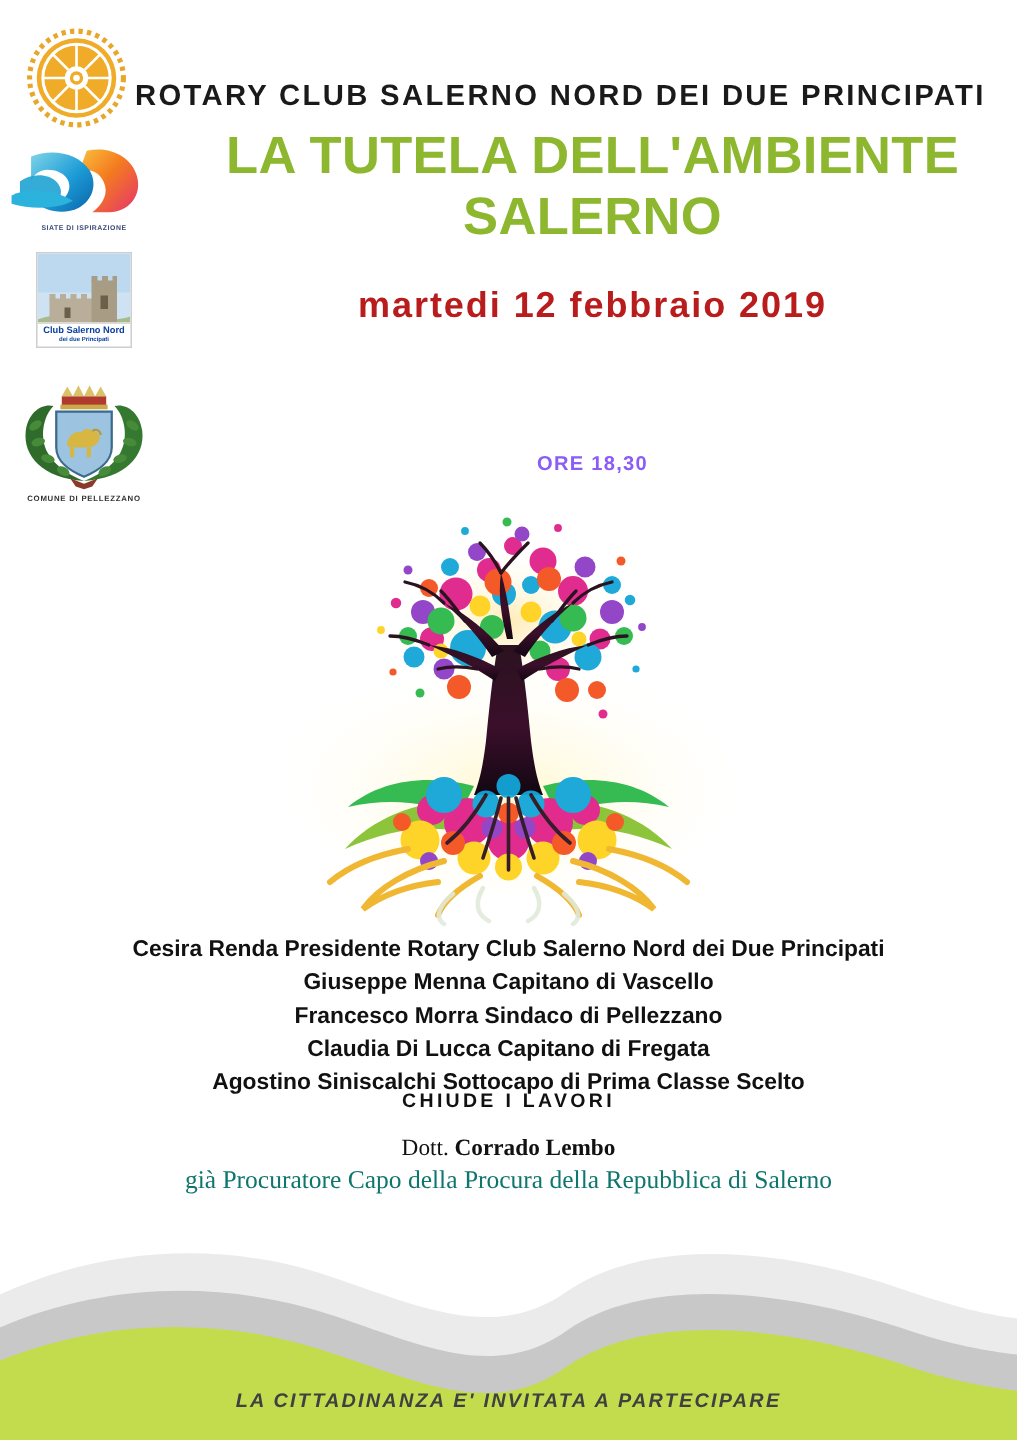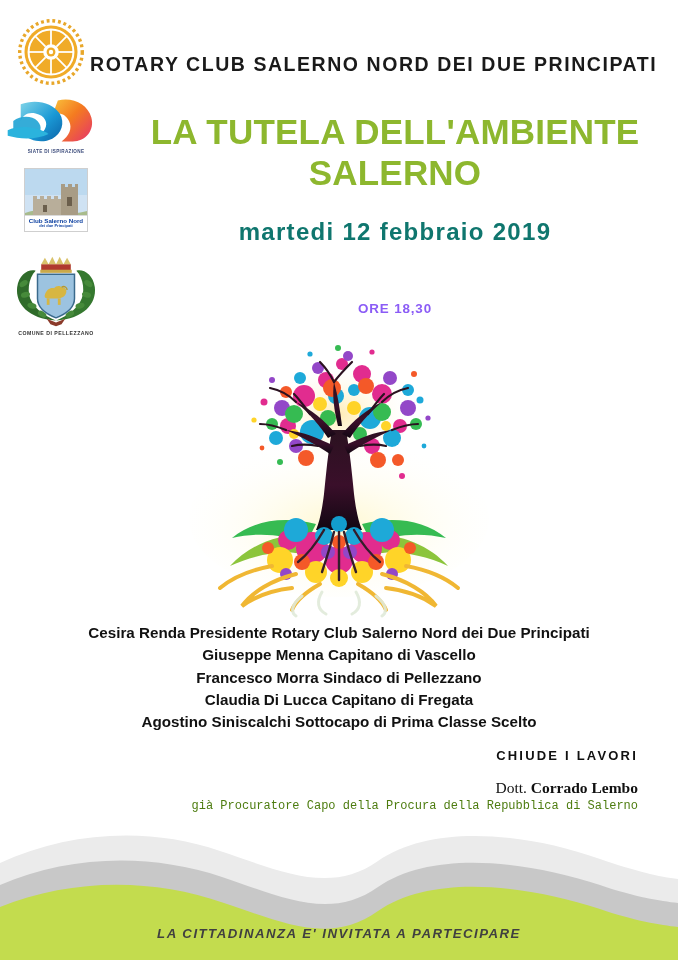--- a/index.html
+++ b/index.html
@@ -108,38 +108,38 @@
     font-family: "Liberation Sans", sans-serif;
   }
 
   
   .crest-wrap { width: 112px; height: 74px; position: relative; }
 
   
   .title-block {
     position: absolute;
     left: 112px;
-    top: 112px;
+    top: 84px;
     width: 566px;
     text-align: center;
   }
   .main-title {
     font-size: 35px;
     line-height: 1.17;
     font-weight: bold;
     color: #8db72e;
     letter-spacing: 0.2px;
     font-family: "Liberation Sans", sans-serif;
     margin: 0;
   }
   .event-date {
     margin-top: 24px;
     font-size: 24px;
     font-weight: bold;
-    color: #0f766e;
+    color: #b91c1c;
     letter-spacing: 1.3px;
     font-family: "Liberation Sans", sans-serif;
   }
 
   
   .venue {
     position: absolute;
     left: 112px;
     top: 296px;
     width: 566px;
@@ -185,43 +185,43 @@
     font-family: "Liberation Sans", sans-serif;
     white-space: nowrap;
   }
   .speaker-name { font-weight: bold; }
   .speaker-role { font-weight: bold; }
 
   
   .closing {
     position: absolute;
     left: 40px;
-    top: 748px;
+    top: 726px;
     width: 598px;
-    text-align: right;
+    text-align: center;
   }
   .closing-head {
     font-size: 13px;
     font-weight: bold;
     color: #111;
     letter-spacing: 2.2px;
     font-family: "Liberation Sans", sans-serif;
   }
   .closing-person {
     margin-top: 16px;
     font-size: 15.5px;
     color: #111;
     font-family: "Liberation Serif", serif;
   }
   .closing-person b { font-weight: bold; }
   .closing-sub {
     margin-top: 2px;
-    font-size: 12px;
-    color: #4d7c0f;
-    font-family: Liberation Mono, monospace;
+    font-size: 17px;
+    color: #0f766e;
+    font-family: Liberation Serif, serif;
   }
 
   
   .waves {
     position: absolute;
     left: 0;
     bottom: 0;
     width: 678px;
     height: 135px;
   }

